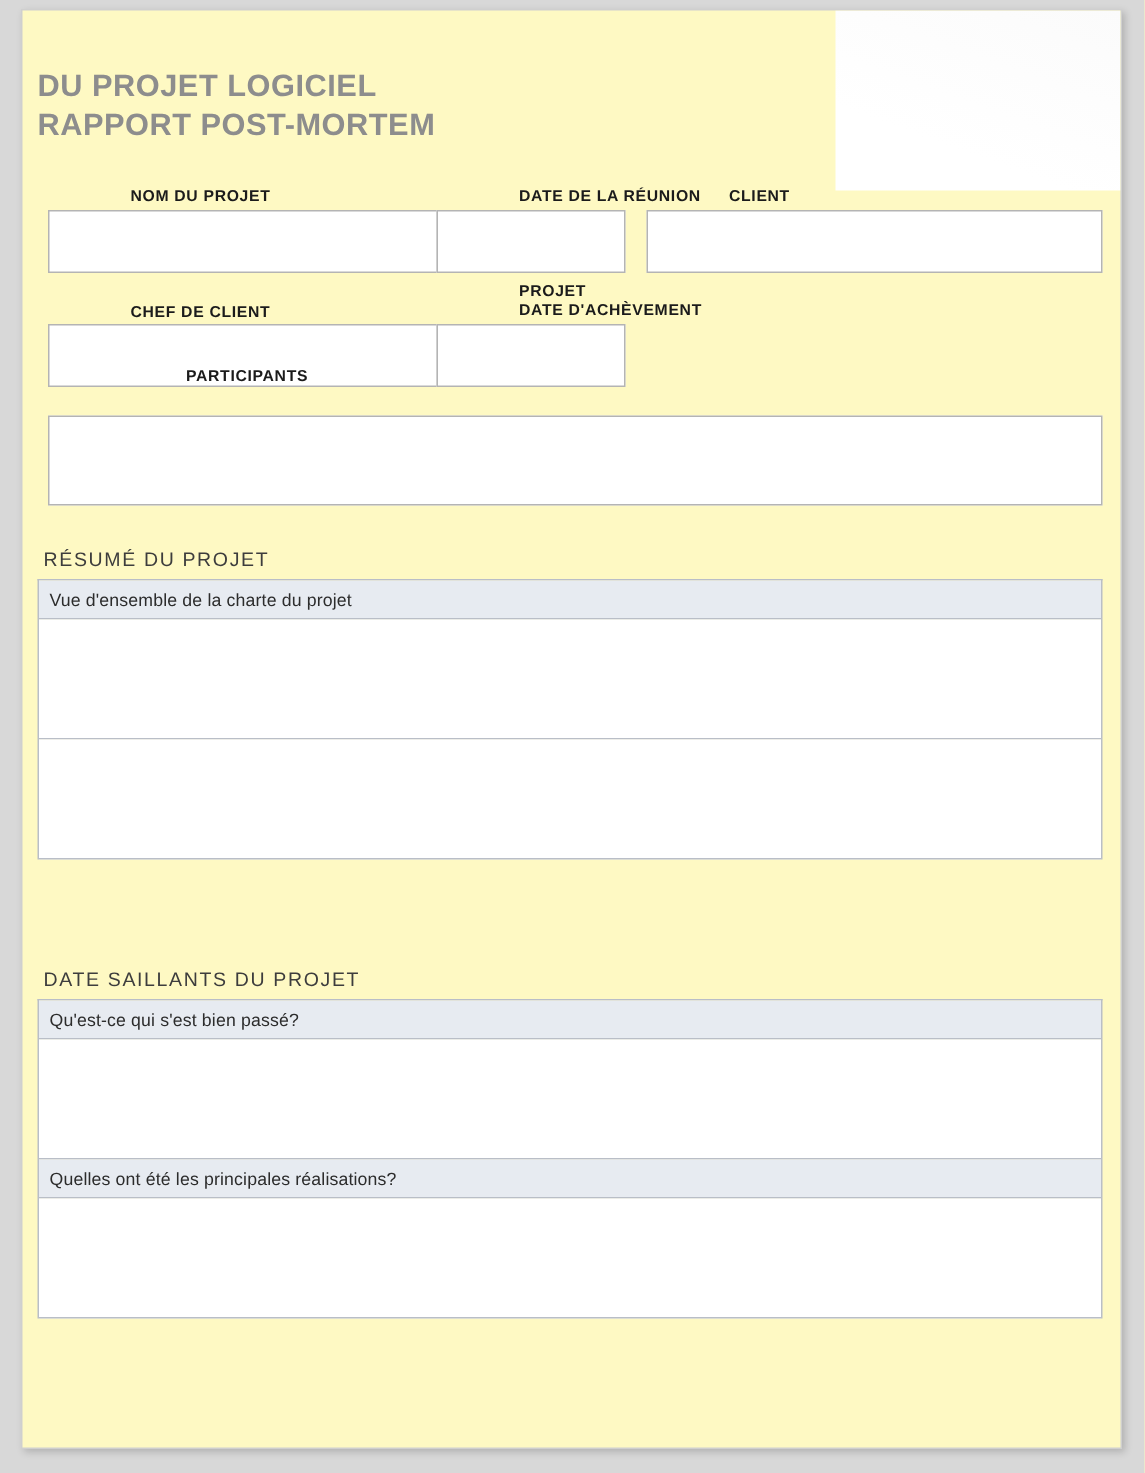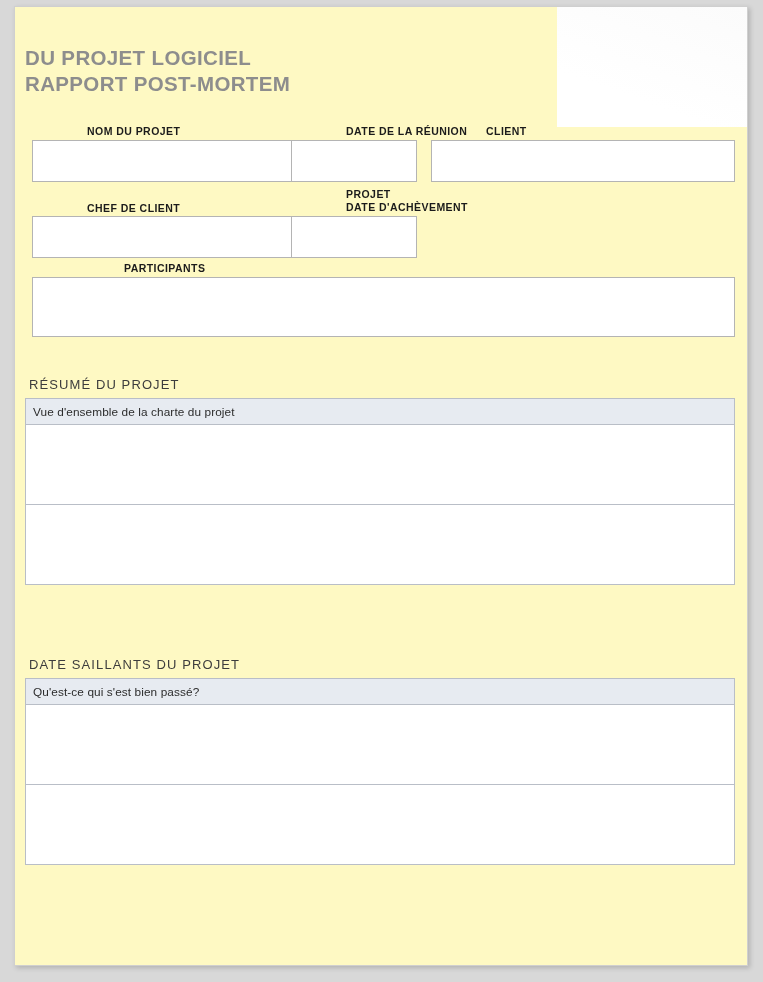--- a/index.html
+++ b/index.html
@@ -79,21 +79,21 @@
   .section {
     position: absolute;
     left: 10px;
     width: 710px;
   }
   .section-title {
     font-size: 13px;
     color: #3d3d3d;
     letter-spacing: 1.1px;
     font-weight: normal;
-    margin: 12px 0 6px 4px;
+    margin: 0 0 6px 4px;
     white-space: nowrap;
   }
   .sec-table {
     border: 1px solid #b9bec7;
     border-bottom: none;
     box-sizing: border-box;
   }
   .band {
     background: #e7ebf1;
     border-bottom: 1px solid #b9bec7;
@@ -133,35 +133,36 @@
     <div class="field-label" style="left:423px; top:14px; width:200px;">CLIENT</div>
     <div class="field-box" style="left:416px; top:29px; width:304px; height:42px;"></div>
 
     <div class="field-label" style="left:24px; top:91px; width:245px;">CHEF DE CLIENT</div>
     <div class="field-box" style="left:17px; top:105px; width:260px; height:42px;"></div>
 
     <div class="field-label" style="left:283px; top:77px; width:126px; height:28px;">PROJET
 DATE D'ACHÈVEMENT</div>
     <div class="field-box" style="left:276px; top:105px; width:126px; height:42px;"></div>
 
-    <div class="field-label" style="left:24px; top:151px; width:300px;padding-left:37px;">PARTICIPANTS</div>
+    <div class="field-label" style="left:24px; top:134px; width:300px;padding-left:37px;">PARTICIPANTS</div>
     <div class="field-box" style="left:17px; top:166px; width:703px; height:60px;"></div>
   </div>
 
   <div class="section" style="top:358px;">
     <div class="section-title">RÉSUMÉ DU PROJET</div>
     <div class="sec-table">
       <div class="band">Vue d'ensemble de la charte du projet</div>
       <div class="blank" style="height:80px;"></div>
       <div class="blank" style="height:80px;"></div>
     </div>
   </div>
 
   <div class="section" style="top:638px;">
     <div class="section-title">DATE SAILLANTS DU PROJET</div>
     <div class="sec-table">
       <div class="band">Qu'est-ce qui s'est bien passé?</div>
       <div class="blank" style="height:80px;"></div>
+      <div class="band">Quelles ont été les principales réalisations?</div>
       <div class="blank" style="height:80px;"></div>
     </div>
   </div>
 
 </div>
 
 </body></html>

